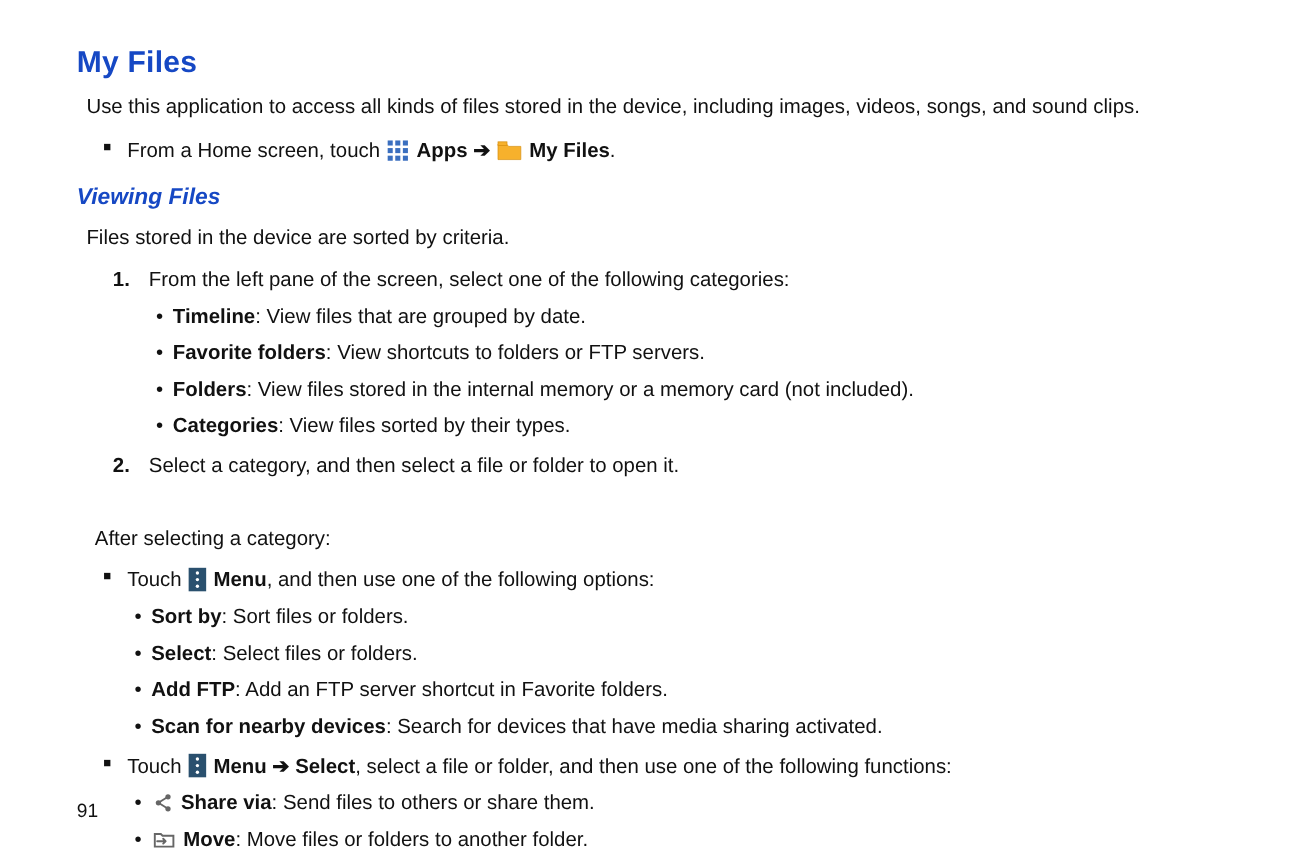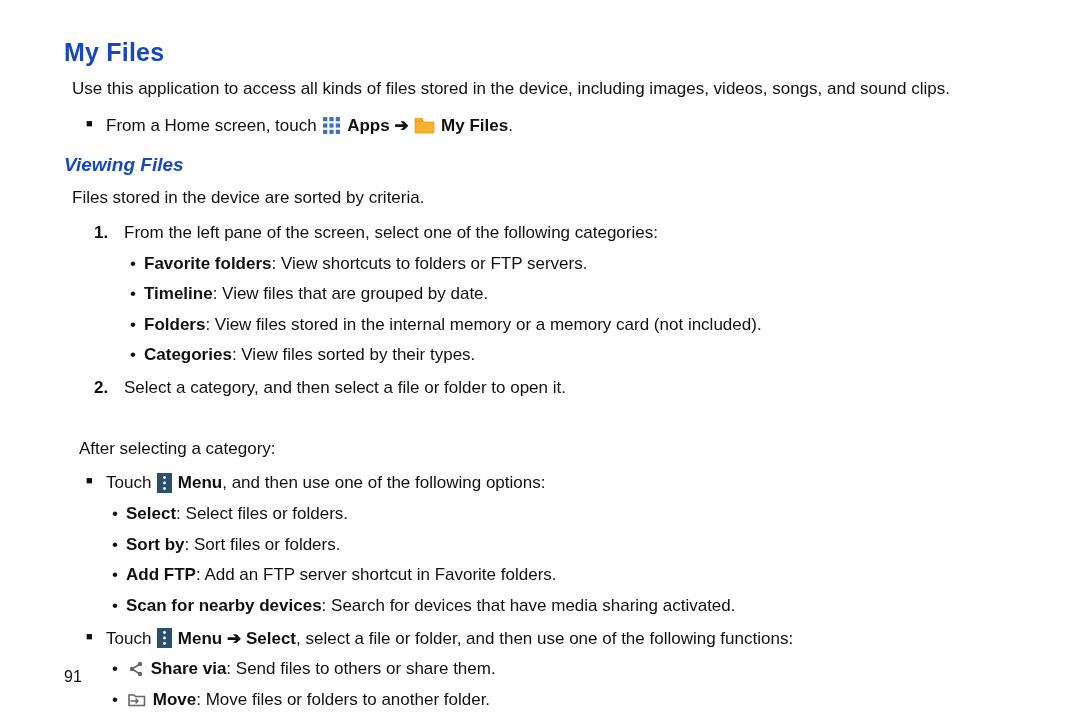--- a/index.html
+++ b/index.html
@@ -169,22 +169,22 @@
 
     <h2 class="subhead">Viewing Files</h2>
 
     <p class="list-lead">Files stored in the device are sorted by criteria.</p>
 
     <ol class="num-list">
       <li>
         <span class="num">1.</span>
         <span>From the left pane of the screen, select one of the following categories:</span>
         <ul class="dot-list nested">
+          <li><span class="bold">Timeline</span><span>: View files that are grouped by date.</span></li>
           <li><span class="bold">Favorite folders</span><span>: View shortcuts to folders or FTP servers.</span></li>
-          <li><span class="bold">Timeline</span><span>: View files that are grouped by date.</span></li>
           <li><span class="bold">Folders</span><span>: View files stored in the internal memory or a memory card (not included).</span></li>
           <li><span class="bold">Categories</span><span>: View files sorted by their types.</span></li>
         </ul>
       </li>
       <li>
         <span class="num">2.</span>
         <span>Select a category, and then select a file or folder to open it.</span>
       </li>
     </ol>
 
@@ -202,22 +202,22 @@
           <svg width="15" height="20" viewBox="0 0 15 20">
             <rect x="0" y="0" width="15" height="20" fill="#2a506e"></rect>
             <circle cx="7.5" cy="4.5" r="1.4" fill="#fff"></circle>
             <circle cx="7.5" cy="10" r="1.4" fill="#fff"></circle>
             <circle cx="7.5" cy="15.5" r="1.4" fill="#fff"></circle>
           </svg>
         </span>
         <span class="bold">Menu</span><span>, and then use one of the following options:</span>
 
         <ul class="dot-list nested">
+          <li><span class="bold">Sort by</span><span>: Sort files or folders.</span></li>
           <li><span class="bold">Select</span><span>: Select files or folders.</span></li>
-          <li><span class="bold">Sort by</span><span>: Sort files or folders.</span></li>
           <li><span class="bold">Add FTP</span><span>: Add an FTP server shortcut in Favorite folders.</span></li>
           <li><span class="bold">Scan for nearby devices</span><span>: Search for devices that have media sharing activated.</span></li>
         </ul>
       </li>
 
       <li>
         <span>Touch </span>
         <span class="icon">
           <svg width="15" height="20" viewBox="0 0 15 20">
             <rect x="0" y="0" width="15" height="20" fill="#2a506e"></rect>

